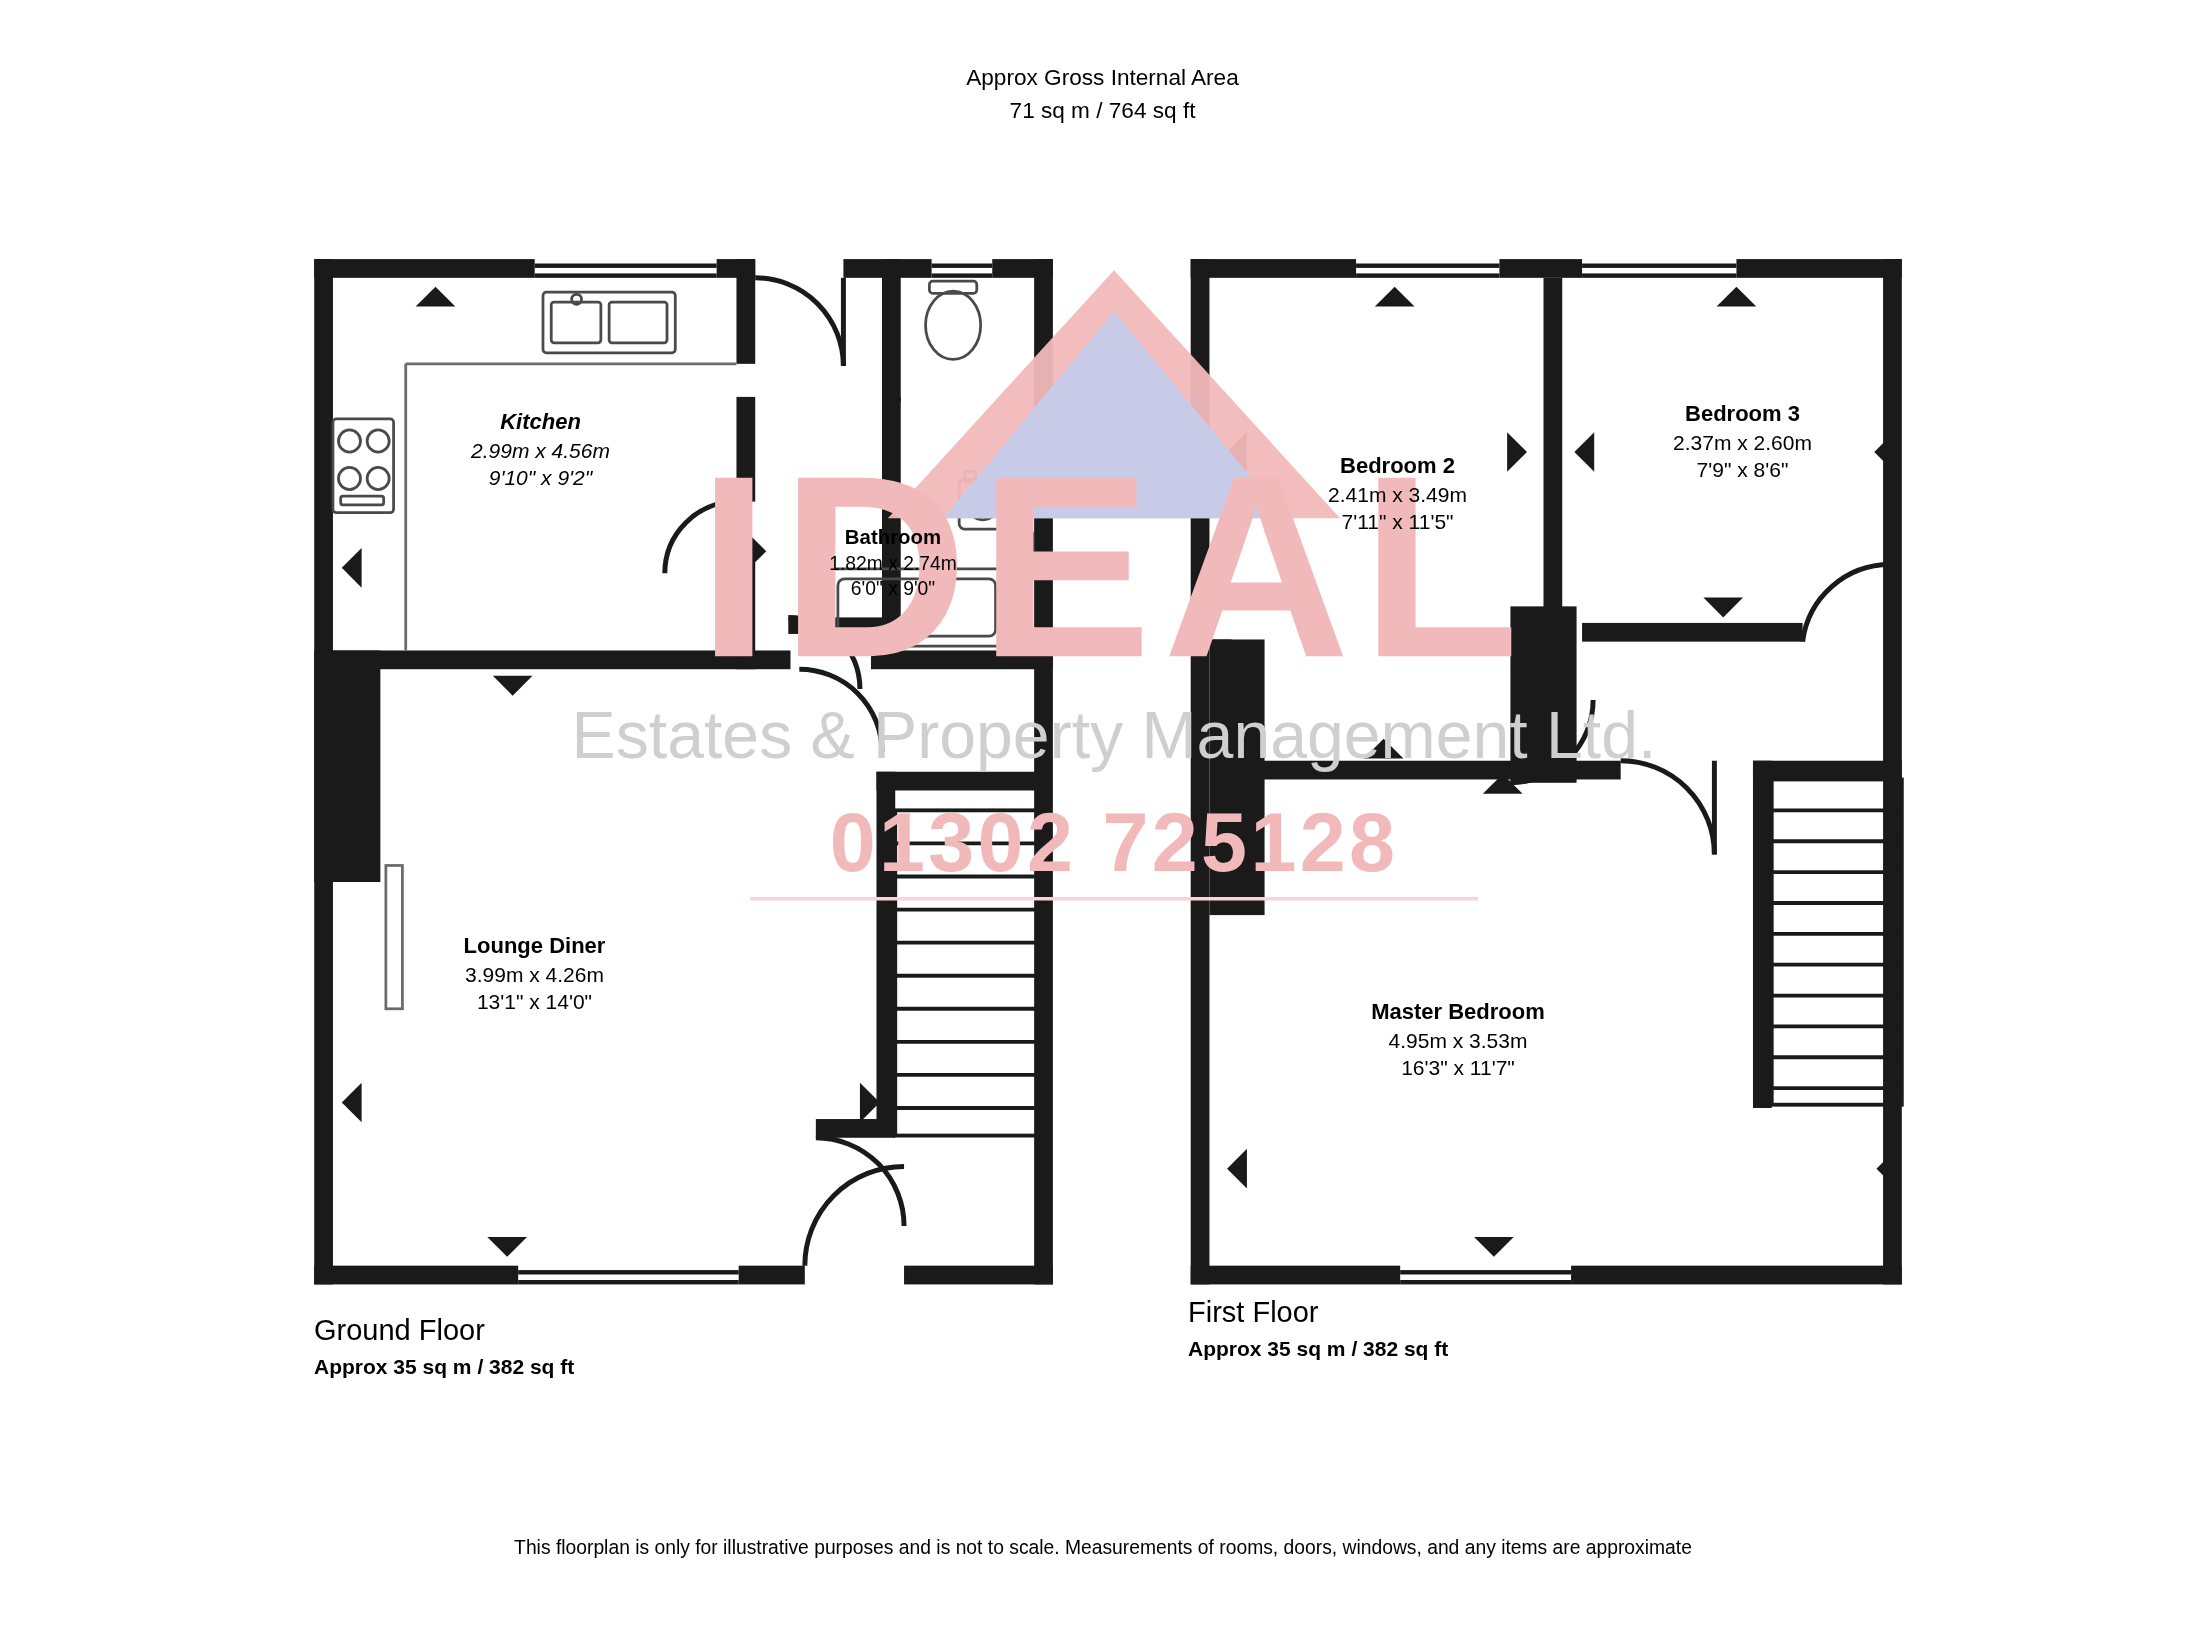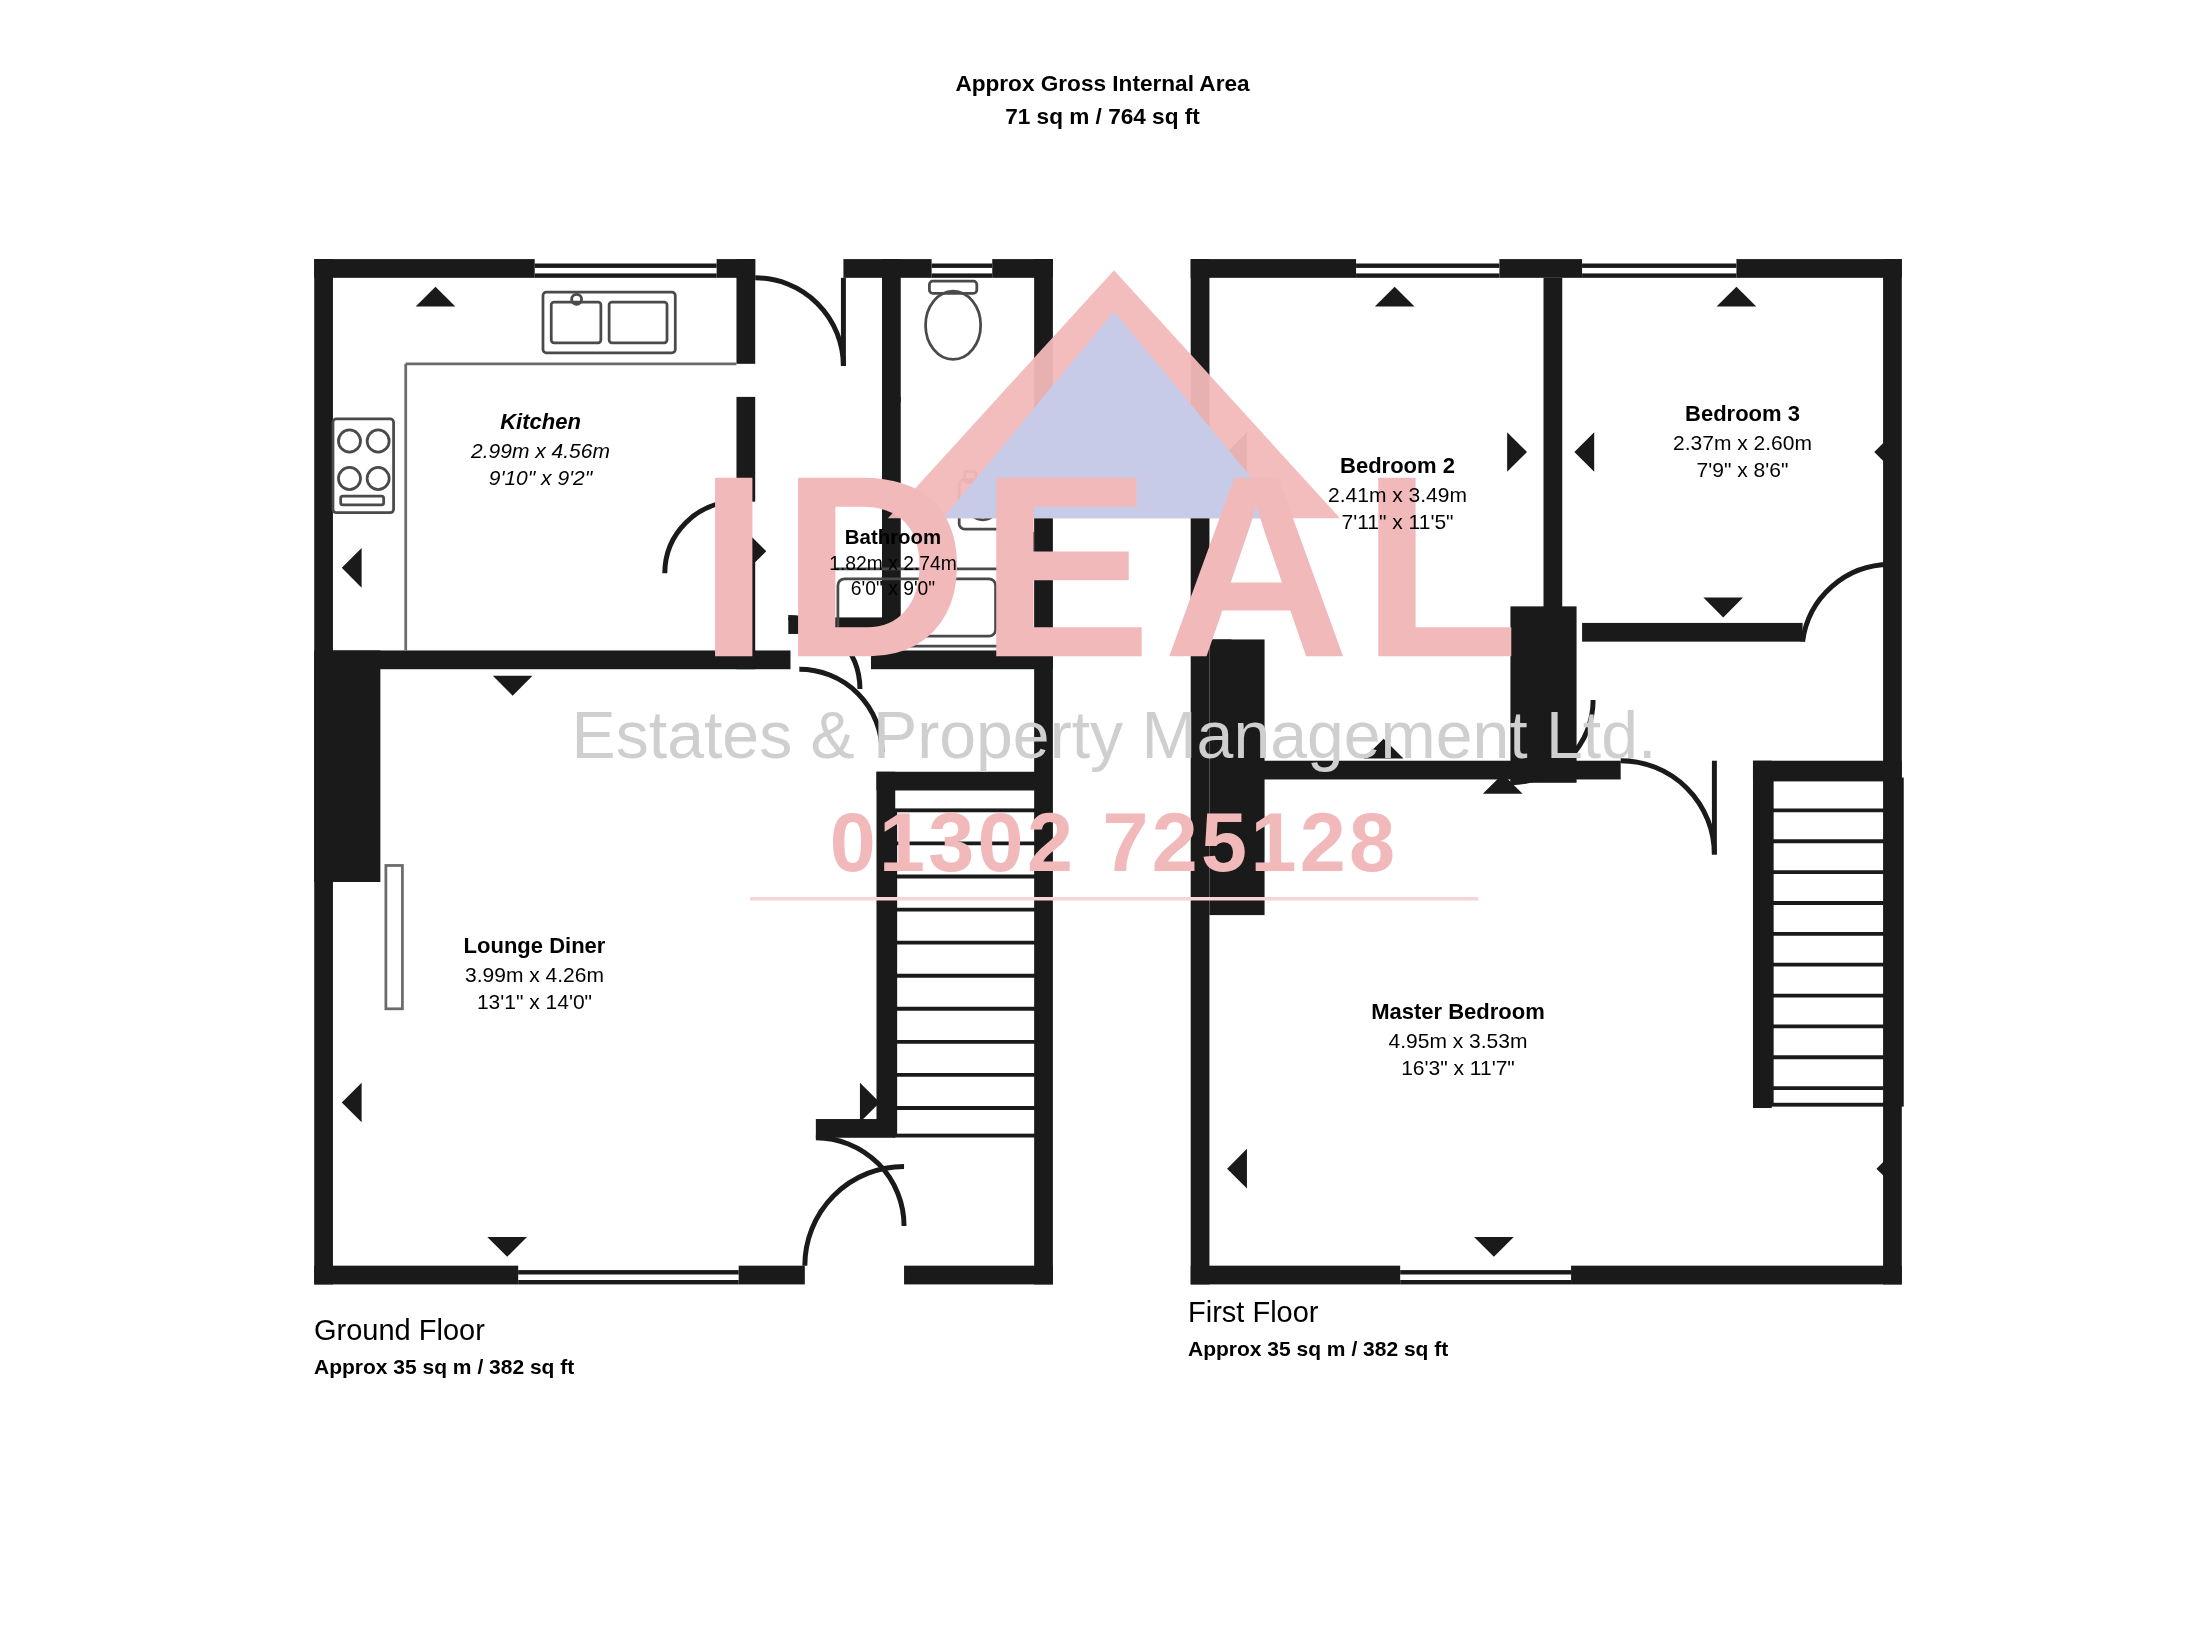--- a/index.html
+++ b/index.html
@@ -12,25 +12,25 @@
     height: 1651px;
     font-family: "Liberation Sans", sans-serif;
     color: #000000;
     position: relative;
     overflow: hidden;
   }
 
   
   .header {
     position: absolute;
-    top: 68px;
+    top: 62px;
     left: 0;
     width: 2205px;
     text-align: center;
-    font-weight: bold;
+    font-weight: normal;
     font-size: 22.6px;
     line-height: 1.45;
   }
   .header .line2 { display: block; }
 
   
   .watermark {
     position: absolute;
     left: 513px;
     top: 259px;
@@ -370,14 +370,15 @@
   <span class="title">Ground Floor</span>
   <span class="sub">Approx 35 sq m / 382 sq ft</span>
 </div>
 
 <div class="floor-caption" style="left:1188px; top:1296px;">
   <span class="title">First Floor</span>
   <span class="sub">Approx 35 sq m / 382 sq ft</span>
 </div>
 
 <div class="disclaimer">
+  <span>This floorplan is only for illustrative purposes and is not to scale. Measurements of rooms, doors, windows, and any items are approximate</span>
 </div>
 
 
 </body></html>

